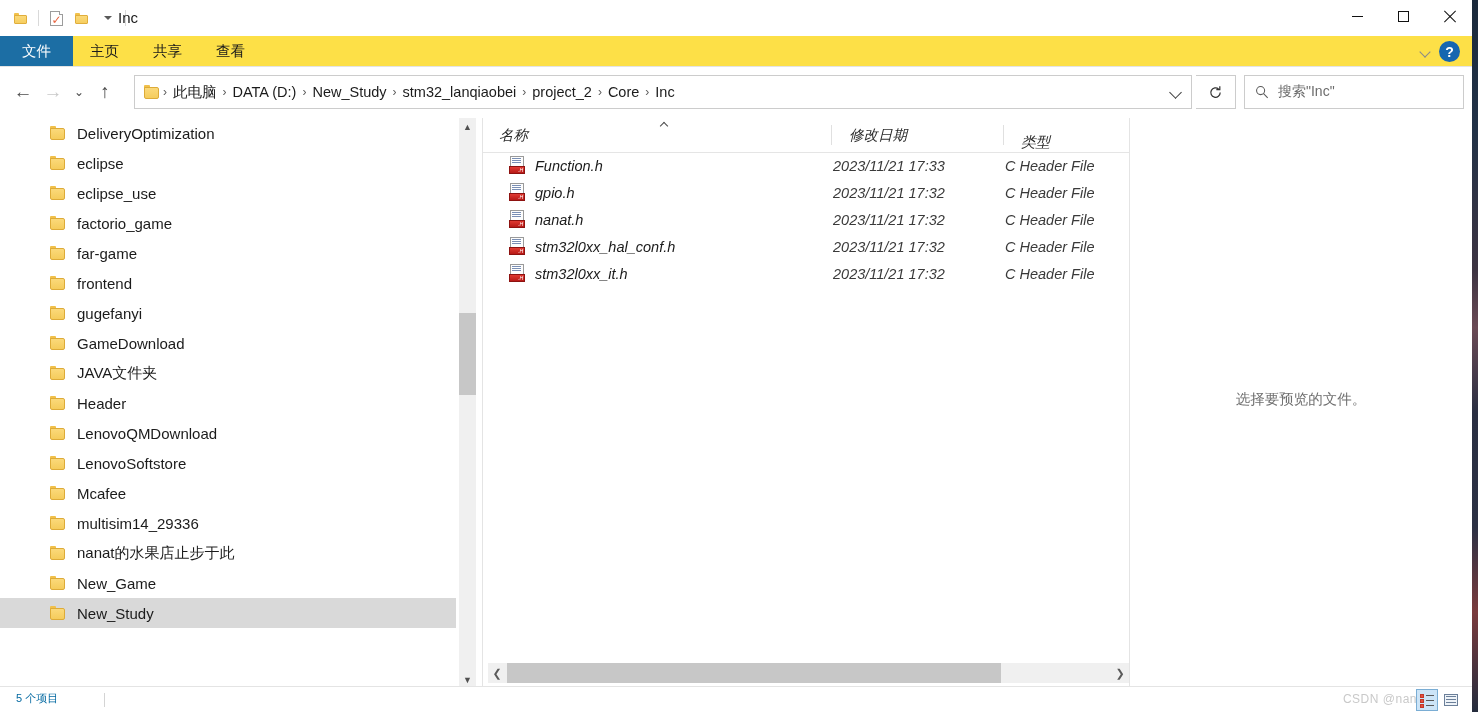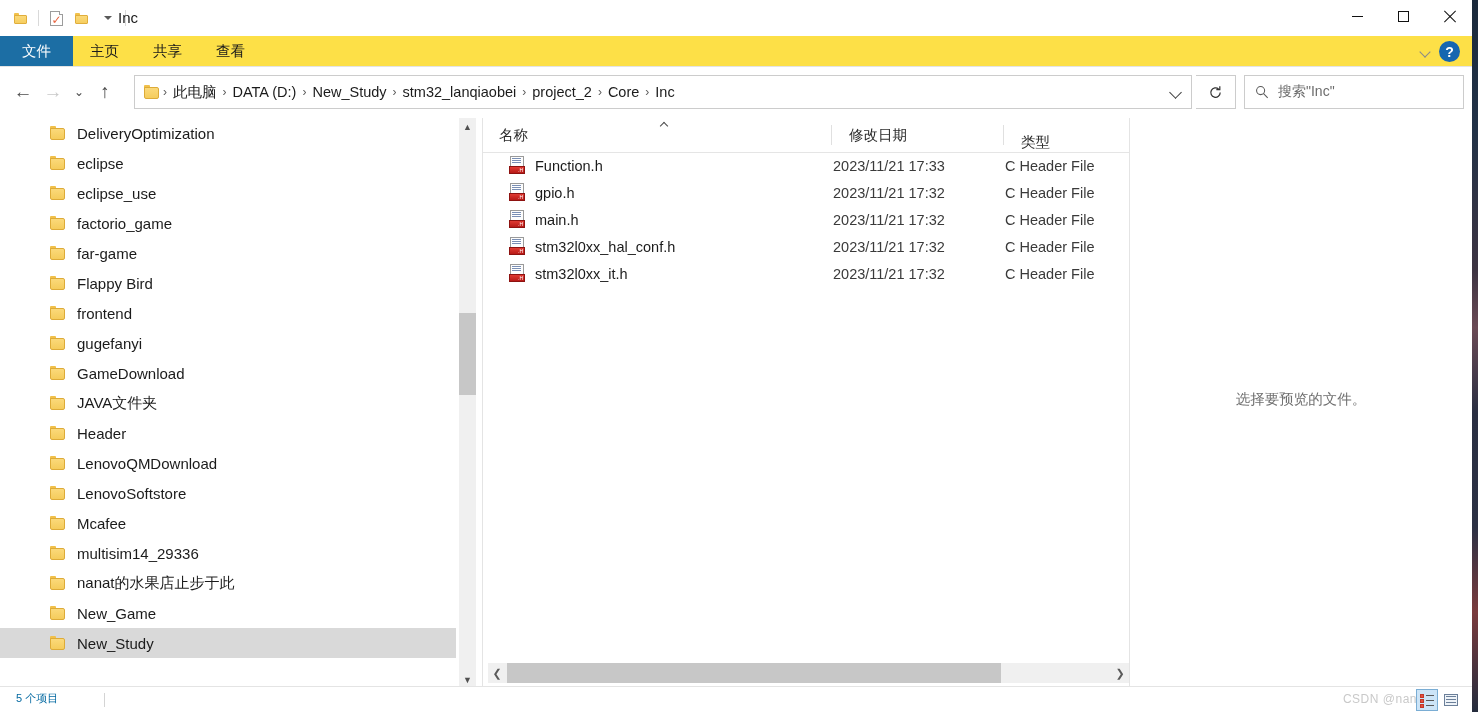--- a/index.html
+++ b/index.html
@@ -102,21 +102,21 @@
 
   
   .vscroll{position:absolute;left:459px;top:118px;width:17px;height:570px;background:#f0f0f0;}
   .vscroll .arrow{width:17px;height:17px;display:flex;align-items:center;justify-content:center;color:#505050;font-size:9px;}
   .vscroll .thumb{position:absolute;left:0;top:195px;width:17px;height:82px;background:#c7c7c7;}
   .vscroll .arrow.bottom{position:absolute;bottom:0;left:0;}
 
   .splitter{position:absolute;left:482px;top:118px;width:1px;height:588px;background:#e4e4e4;}
 
   
-  .listpane{position:absolute;left:483px;top:118px;width:646px;height:570px;background:#fff;overflow:hidden;}
+  .listpane{position:absolute;left:483px;top:118px;width:646px;height:570px;background:#fff;overflow:hidden;font-style:italic;}
   .colhdr{position:relative;height:34px;background:#fff;border-bottom:1px solid #e5e5e5;}
   .col{position:absolute;top:0;height:34px;display:flex;align-items:center;font-size:14.5px;color:#2b2b2b;}
   .col .lbl{padding-left:16px;}
   .colsep{position:absolute;top:7px;width:1px;height:20px;background:#e0e0e0;}
   .sortcaret{position:absolute;left:178px;top:3px;width:9px;height:6px;}
   .sortcaret::before{content:"";position:absolute;left:0;top:2px;width:5px;height:5px;border-left:1.4px solid #4b4b4b;border-top:1.4px solid #4b4b4b;transform:rotate(45deg);}
   .rows{position:absolute;left:0;top:34px;width:646px;}
   .frow{height:27px;display:flex;align-items:center;position:relative;font-size:14.5px;color:#1b1b1b;}
   .fico{position:absolute;left:26px;top:4px;width:17px;height:18px;}
   .fico .page{position:absolute;left:1px;top:0;width:14px;height:16px;background:#fdfdfd;border:1px solid #9a9a9a;box-sizing:border-box;}
@@ -269,24 +269,20 @@
       <div class="treeitem">
         <span class="tfolder"></span>
         <span>factorio_game</span>
       </div>
       <div class="treeitem">
         <span class="tfolder"></span>
         <span>far-game</span>
       </div>
       <div class="treeitem">
         <span class="tfolder"></span>
-        <span>Flappy Bird</span>
-      </div>
-      <div class="treeitem">
-        <span class="tfolder"></span>
         <span>frontend</span>
       </div>
       <div class="treeitem">
         <span class="tfolder"></span>
         <span>gugefanyi</span>
       </div>
       <div class="treeitem">
         <span class="tfolder"></span>
         <span>GameDownload</span>
       </div>
@@ -377,21 +373,21 @@
           <span class="ftype">C Header File</span>
         </div>
         <div class="frow">
           <span class="fico">
             <span class="page"></span>
             <span class="lines"></span>
             <span class="band">
               <span>.H</span>
             </span>
           </span>
-          <span class="fname">main.h</span>
+          <span class="fname">nanat.h</span>
           <span class="fdate">2023/11/21 17:32</span>
           <span class="ftype">C Header File</span>
         </div>
         <div class="frow">
           <span class="fico">
             <span class="page"></span>
             <span class="lines"></span>
             <span class="band">
               <span>.H</span>
             </span>

